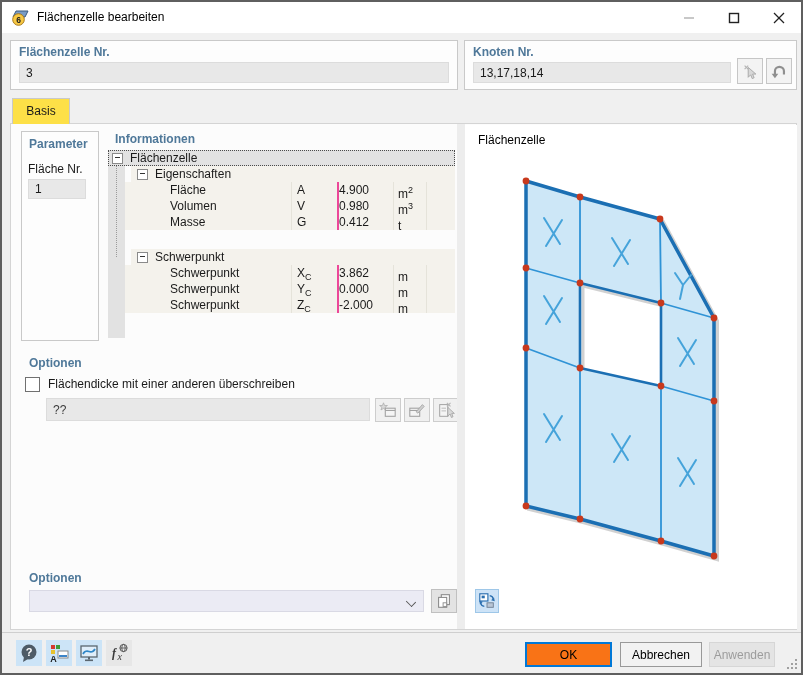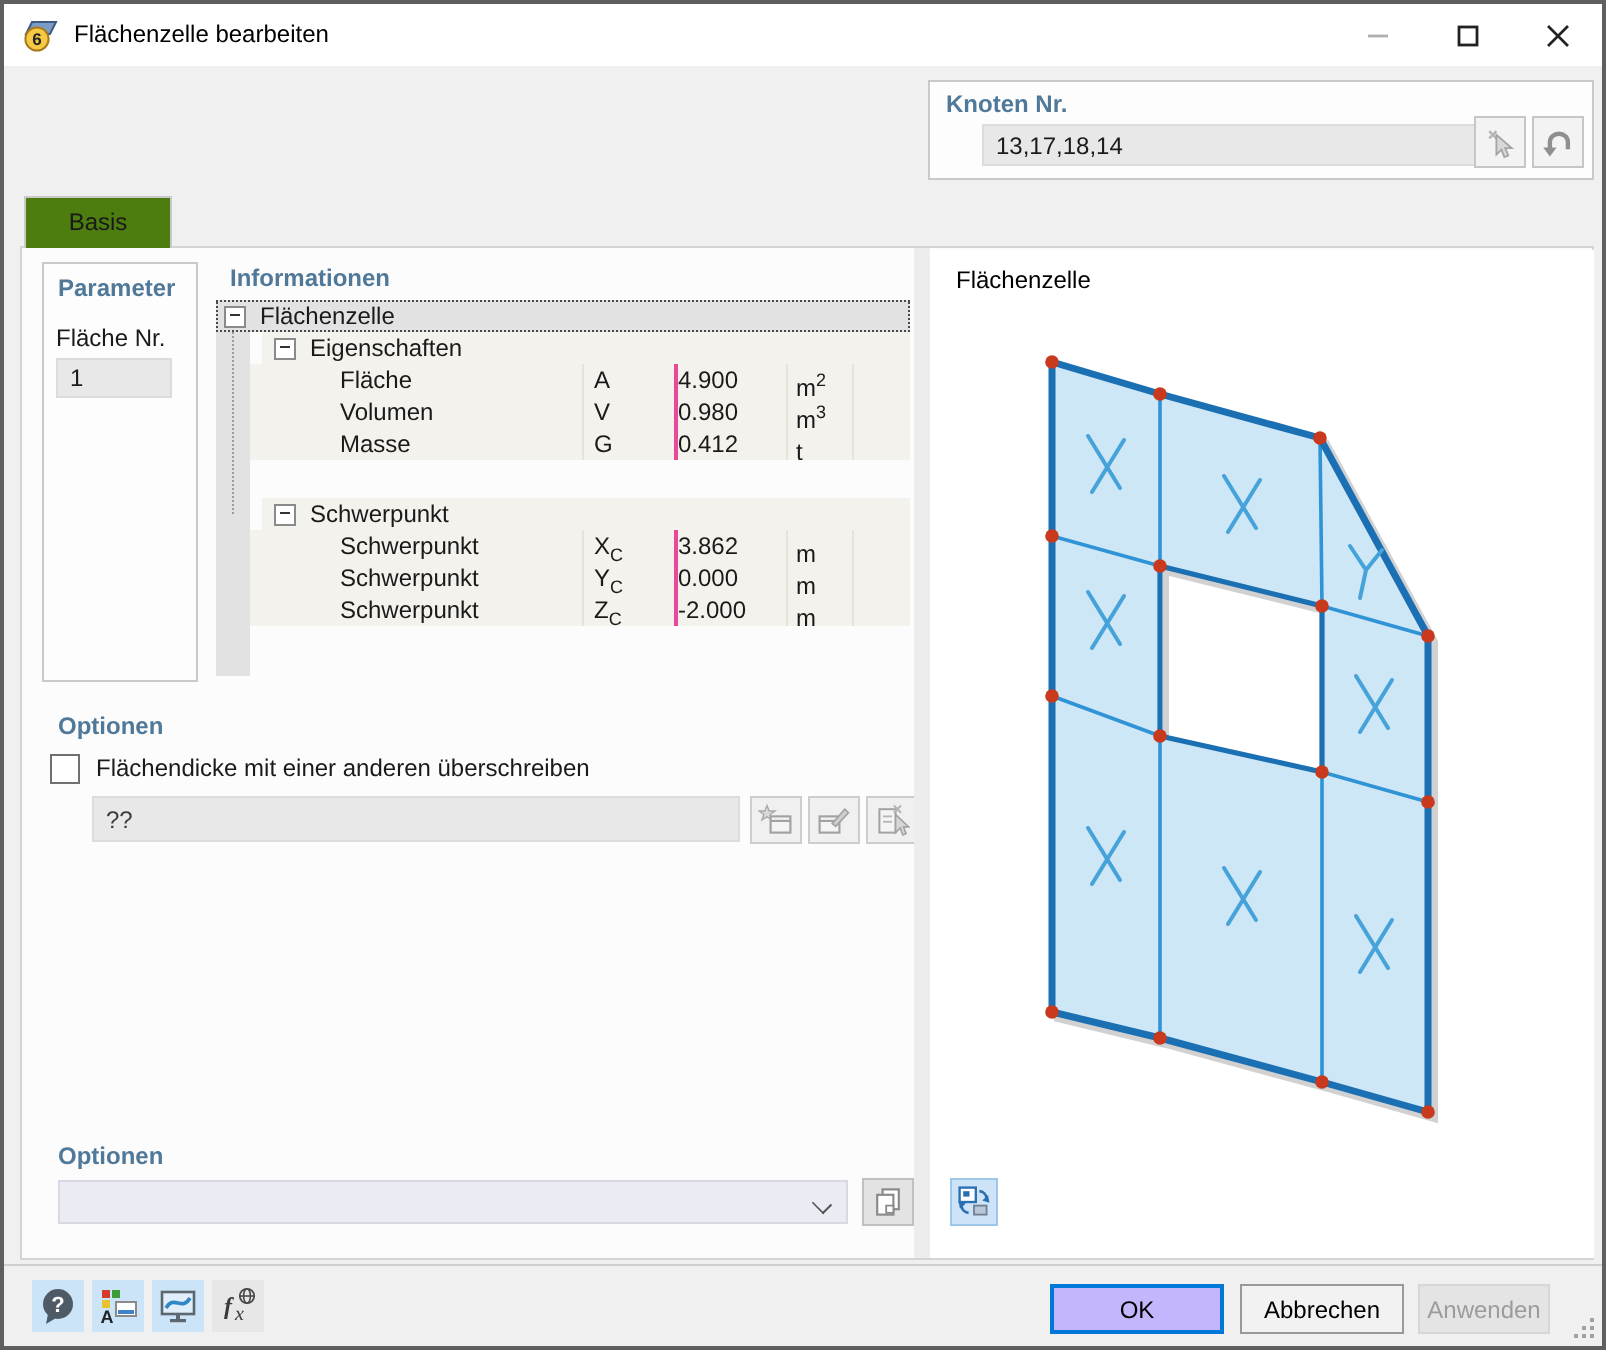--- a/index.html
+++ b/index.html
@@ -17,27 +17,27 @@
 
   
   .gbox{position:absolute;background:#fdfdfd;border:1px solid #c9c9c9;box-sizing:border-box;}
   .gb-surface{left:8px;top:38px;width:448px;height:50px;}
   .gb-node{left:462px;top:38px;width:333px;height:50px;}
   .blue-label{color:#4f7899;font-weight:bold;}
   .gbox .blue-label{position:absolute;left:8px;top:4px;}
   .field{background:#e8e8e8;border:1px solid #dcdcdc;box-sizing:border-box;font-size:12px;
          font-family:"Liberation Sans","DejaVu Sans",sans-serif;padding:0 6px;color:#1a1a1a;outline:none;}
   .gb-surface .field{position:absolute;left:8px;top:21px;width:430px;height:21px;}
-  .gb-node .field{position:absolute;left:8px;top:21px;width:258px;height:21px;margin-left:18px;}
+  .gb-node .field{position:absolute;left:8px;top:21px;width:258px;height:21px;}
   .mini-btn{position:absolute;width:26px;height:26px;background:#f3f3f3;border:1px solid #c6c6c6;
             box-sizing:border-box;display:flex;align-items:center;justify-content:center;padding:0;}
   .gb-node .b1{left:272px;top:17px;} .gb-node .b2{left:301px;top:17px;}
 
   
-  .tab{position:absolute;left:10px;top:96px;width:74px;height:26px;background:#4d7c0f;
+  .tab{position:absolute;left:10px;top:96px;width:58px;height:26px;background:#fde047;
        border:1px solid #c9c9c9;border-bottom:none;box-sizing:border-box;text-align:center;
        line-height:25px;z-index:3;}
   .tabpage{position:absolute;left:8px;top:121px;width:787px;height:507px;background:#fcfcfc;
            border:1px solid #d4d4d4;box-sizing:border-box;z-index:2;}
 
   
   .param-box{position:absolute;left:10px;top:7px;width:78px;height:210px;background:#fdfdfd;
              border:1px solid #c9c9c9;box-sizing:border-box;}
   .param-box .blue-label{position:absolute;left:7px;top:5px;}
   .param-box .plabel{position:absolute;left:6px;top:30px;}
@@ -94,21 +94,21 @@
             border:1px solid #9ec7e8;box-sizing:border-box;display:flex;align-items:center;justify-content:center;padding:0;}
 
   
   .footer{position:absolute;left:0;right:0;bottom:0;height:40px;background:#f0f0f0;border-top:1px solid #cfcfcf;}
   .tool-btn{position:absolute;top:7px;width:26px;height:26px;border:none;padding:0;display:flex;
             align-items:center;justify-content:center;}
   .tb-blue{background:#cce4f7;} .tb-gray{background:#e7e7e7;}
   .t1{left:14px;} .t2{left:44px;} .t3{left:74px;} .t4{left:104px;}
   .dlg-btn{position:absolute;top:9px;height:25px;box-sizing:border-box;font-family:"Liberation Sans","DejaVu Sans",sans-serif;
            font-size:12px;text-align:center;padding:0;}
-  .btn-ok{left:523px;width:87px;background:#c4b5fd;border:2px solid #0078d7;color:#000;}
+  .btn-ok{left:523px;width:87px;background:#f97316;border:2px solid #0078d7;color:#000;}
   .btn-cancel{left:618px;width:82px;background:#f2f2f2;border:1px solid #999999;color:#000;}
   .btn-apply{left:707px;width:66px;background:#e4e4e4;border:1px solid #d6d6d6;color:#9c9c9c;}
   .grip{position:absolute;right:3px;bottom:3px;width:12px;height:12px;}
   .grip span{position:absolute;left:0;top:0;width:2px;height:2px;background:none;
     box-shadow:9px 9px #a0a0a0,5px 9px #a0a0a0,9px 5px #a0a0a0,1px 9px #a0a0a0,5px 5px #a0a0a0,9px 1px #a0a0a0;}
 </style>
 </head>
 <body>
 
 <div class="window">
@@ -131,20 +131,24 @@
       </svg>
     </div>
     <div class="cap-btn cap-close">
       <svg width="12" height="12" viewBox="0 0 12 12">
         <line x1="1" y1="1" x2="11" y2="11" stroke="#222" stroke-width="1.3"></line>
         <line x1="11" y1="1" x2="1" y2="11" stroke="#222" stroke-width="1.3"></line>
       </svg>
     </div>
   </div>
 
+  <div class="gbox gb-surface">
+    <span class="blue-label">Flächenzelle Nr.</span>
+    <input class="field" type="text" value="3" style="">
+  </div>
   <div class="gbox gb-node">
     <span class="blue-label">Knoten Nr.</span>
     <input class="field" type="text" value="13,17,18,14" style="">
     <button class="mini-btn b1">
       <svg width="18" height="18" viewBox="0 0 20 20">
         <line x1="4" y1="4" x2="8" y2="8" stroke="#b5b5b5" stroke-width="1.3"></line>
         <line x1="8" y1="4" x2="4" y2="8" stroke="#b5b5b5" stroke-width="1.3"></line>
         <path d="M8,6 L8,17 L10.8,14.2 L12.4,18.4 L14.6,17.5 L12.9,13.4 L16.5,13.4 Z" fill="#d8d8d8" stroke="#a5a5a5" stroke-width="1"></path>
       </svg>
     </button>

